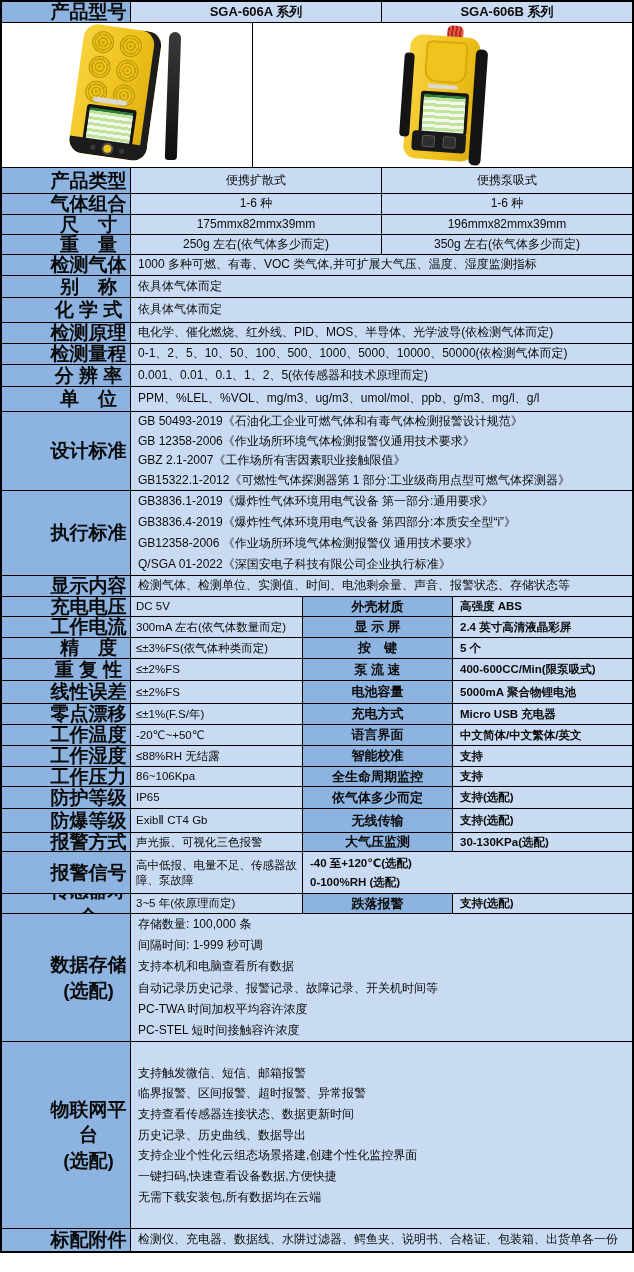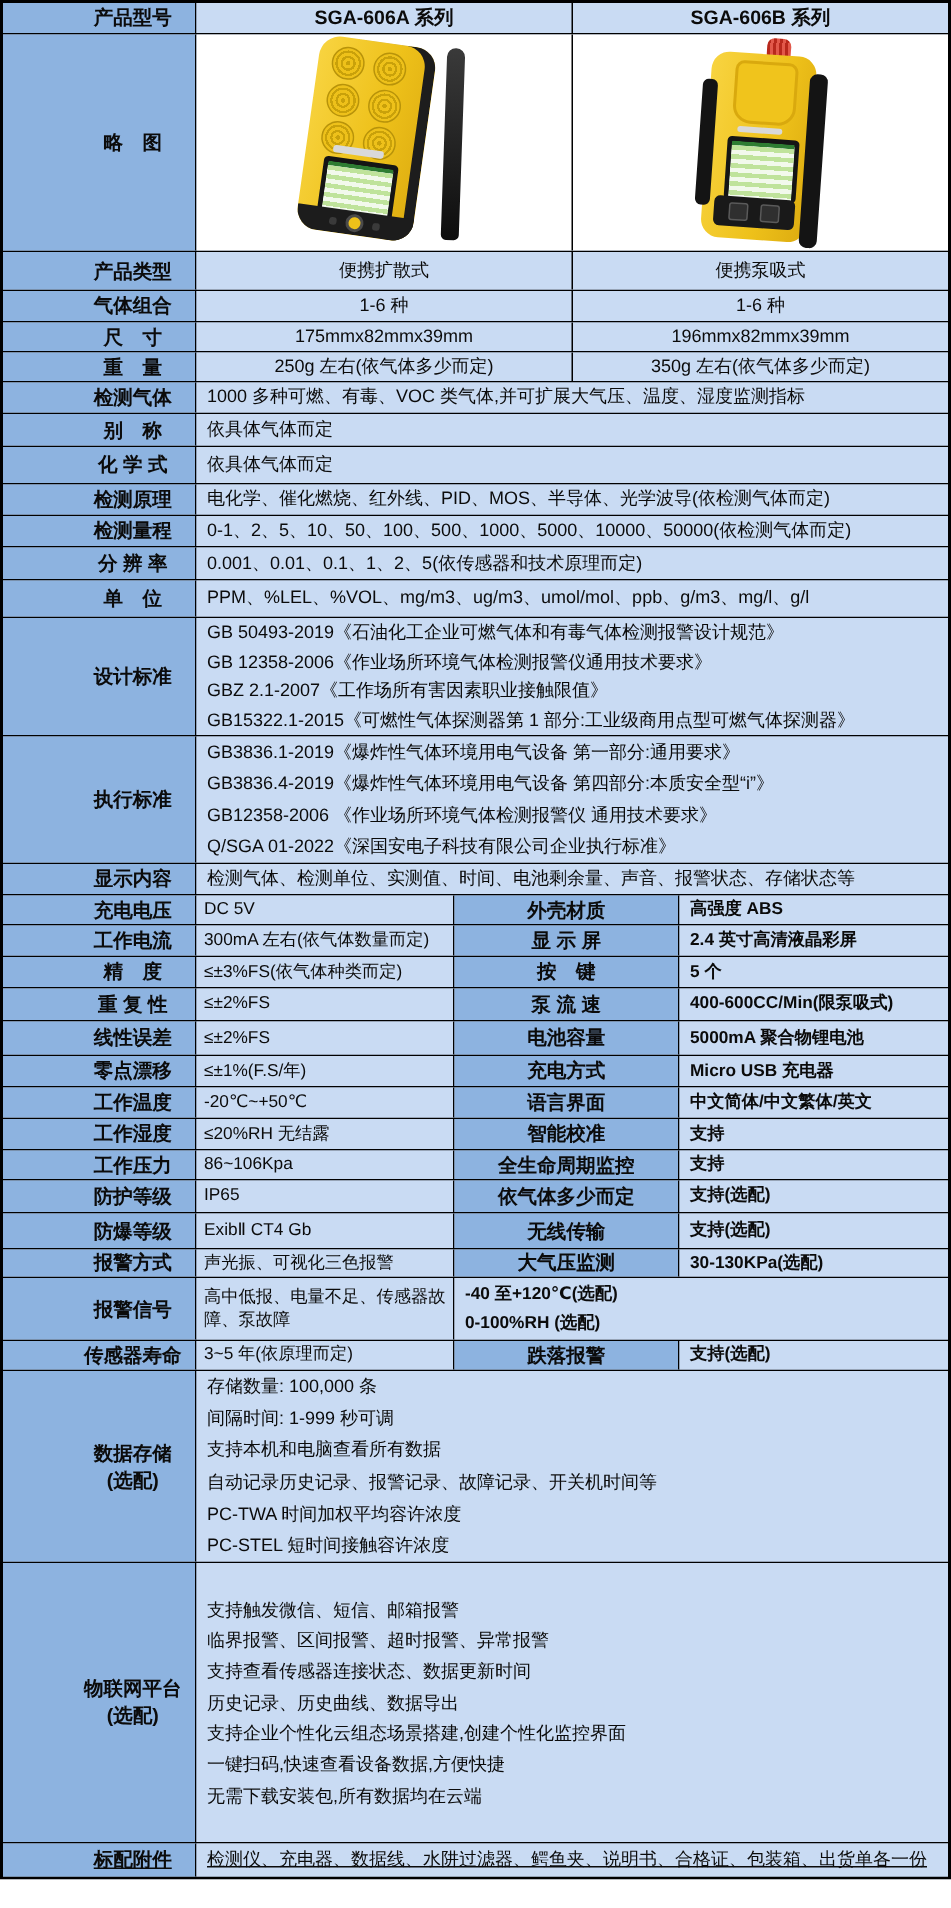--- a/index.html
+++ b/index.html
@@ -4,24 +4,24 @@
 <style>
   :root{
     --lb:#8db3e0;          
     --vb:#c9dbf3;          
     --bd:#000;
   }
   html,body{margin:0;padding:0;background:#fff;}
   body{width:634px;font-family:"Liberation Sans","DejaVu Sans",sans-serif;color:#0b0b0b;}
   .tbl{width:634px;border:2px solid var(--bd);box-sizing:border-box;background:var(--vb);}
   .row{display:flex;align-items:stretch;border-bottom:1px solid var(--bd);box-sizing:border-box;}
-  .row:last-child{border-bottom:none;text-decoration:underline;}
+  .row:last-child{border-bottom:none;}
   .c{border-right:1px solid var(--bd);box-sizing:border-box;overflow:hidden;}
   .c:last-child{border-right:none;}
-  .lbl{flex:0 0 129px;background:var(--lb);display:flex;flex-direction:column;align-items:center;justify-content:center;font-weight:bold;font-size:13px;text-align:center;line-height:1.35;padding-left:45px;}
+  .lbl{flex:0 0 129px;background:var(--lb);display:flex;flex-direction:column;align-items:center;justify-content:center;font-weight:bold;font-size:19px;text-align:center;line-height:1.35;padding-left:45px;}
   .l2{flex:0 0 150px;background:var(--lb);display:flex;align-items:center;justify-content:center;font-weight:bold;font-size:13px;text-align:center;}
   .v{background:var(--vb);display:flex;align-items:center;font-size:12px;padding:0 7px;line-height:1.3;}
   .v.full{flex:1;}
   .half{flex:0 0 251px;justify-content:center;padding:0 5px;text-align:center;}
   .half.last{flex:1;}
   .q1{flex:0 0 172px;font-size:11.5px;padding:0 5px;}
   .v2{flex:1;font-size:11.5px;font-weight:bold;}
   .bold{font-weight:bold;font-size:13px;}
   .multi{flex-direction:column;align-items:flex-start;justify-content:center;}
   .multi div{white-space:nowrap;}
@@ -60,21 +60,20 @@
 
 <div class="tbl">
 
   <div class="row" style="height:21px">
     <div class="c lbl">产品型号</div>
     <div class="c v half bold">SGA-606A 系列</div>
     <div class="c v half last bold">SGA-606B 系列</div>
   </div>
 
   <div class="row" style="height:145px">
-    <div class="c lbl">略　图</div>
     <div class="c photo">
       <div class="devA">
         <div class="antennaA"></div>
         <div class="bodyA">
           <div class="grilleWrap">
             <div class="grille"></div>
               <div class="grille"></div>
             <div class="grille"></div>
               <div class="grille"></div>
             <div class="grille"></div>
@@ -160,21 +159,21 @@
     <div class="c lbl">单　位</div>
     <div class="c v full">PPM、%LEL、%VOL、mg/m3、ug/m3、umol/mol、ppb、g/m3、mg/l、g/l</div>
   </div>
 
   <div class="row" style="height:79px">
     <div class="c lbl">设计标准</div>
     <div class="c v full multi" style="line-height:19.5px">
       <div>GB 50493-2019《石油化工企业可燃气体和有毒气体检测报警设计规范》</div>
       <div>GB 12358-2006《作业场所环境气体检测报警仪通用技术要求》</div>
       <div>GBZ 2.1-2007《工作场所有害因素职业接触限值》</div>
-      <div>GB15322.1-2015《可燃性气体探测器第 1 部分:工业级商用点型可燃气体探测器》</div>
+      <div>GB15322.1-2012《可燃性气体探测器第 1 部分:工业级商用点型可燃气体探测器》</div>
     </div>
   </div>
 
   <div class="row" style="height:85px">
     <div class="c lbl">执行标准</div>
     <div class="c v full multi" style="line-height:21px">
       <div>GB3836.1-2019《爆炸性气体环境用电气设备 第一部分:通用要求》</div>
       <div>GB3836.4-2019《爆炸性气体环境用电气设备 第四部分:本质安全型“i”》</div>
       <div>GB12358-2006 《作业场所环境气体检测报警仪 通用技术要求》</div>
       <div>Q/SGA 01-2022《深国安电子科技有限公司企业执行标准》</div>
@@ -223,21 +222,21 @@
     <div class="c v v2">Micro USB 充电器</div>
   </div>
   <div class="row" style="height:21px">
     <div class="c lbl">工作温度</div>
     <div class="c v q1">-20℃~+50℃</div>
     <div class="c l2">语言界面</div>
     <div class="c v v2">中文简体/中文繁体/英文</div>
   </div>
   <div class="row" style="height:21px">
     <div class="c lbl">工作湿度</div>
-    <div class="c v q1">≤20%RH 无结露</div>
+    <div class="c v q1">≤88%RH 无结露</div>
     <div class="c l2">智能校准</div>
     <div class="c v v2">支持</div>
   </div>
   <div class="row" style="height:20px">
     <div class="c lbl">工作压力</div>
     <div class="c v q1">86~106Kpa</div>
     <div class="c l2">全生命周期监控</div>
     <div class="c v v2">支持</div>
   </div>
   <div class="row" style="height:22px">

